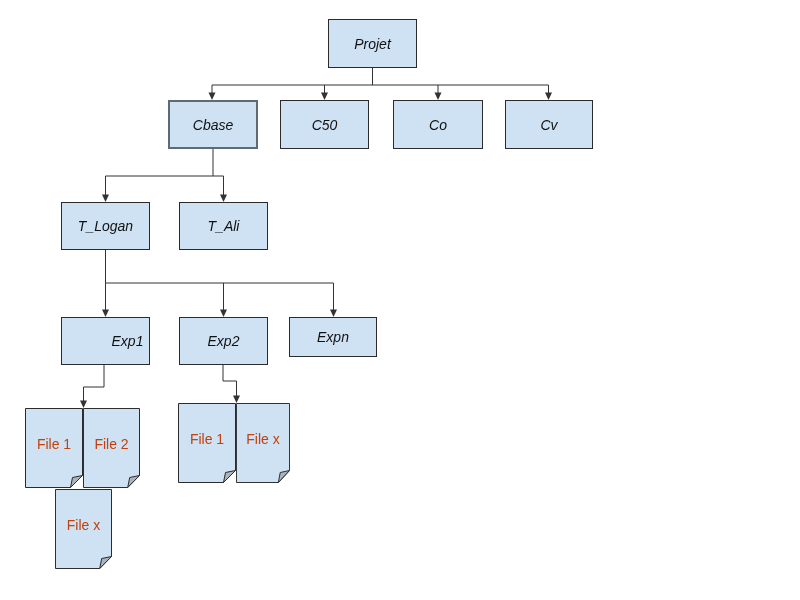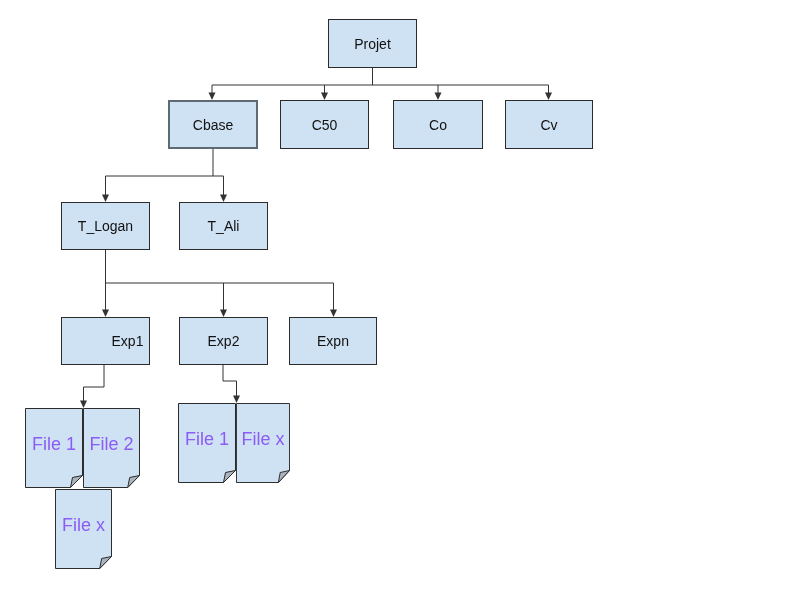--- a/index.html
+++ b/index.html
@@ -7,41 +7,41 @@
     width:800px;height:600px;background:#ffffff;overflow:hidden;
     font-family:"Liberation Sans", sans-serif;
   }
   #canvas{position:relative;width:800px;height:600px;background:#ffffff;}
   #connectors{position:absolute;left:0;top:0;width:800px;height:600px;}
 
   .node{
     position:absolute;box-sizing:border-box;
     background:#cfe2f3;border:1px solid #2b2b2b;
     display:flex;align-items:center;justify-content:center;
-    font-size:14px;color:#111111;
+    font-size:14px;color:#111111;font-style:italic;
   }
   .node.thick{border:2px solid #5f6b74;}
 
   .n-projet {left:328px;top:19px; width:89px;height:49px;}
   .n-cbase  {left:168px;top:100px;width:90px;height:49px;}
   .n-c50    {left:280px;top:100px;width:89px;height:49px;}
   .n-co     {left:393px;top:100px;width:90px;height:49px;}
   .n-cv     {left:505px;top:100px;width:88px;height:49px;align-items:center;}
   .n-tlogan {left:61px; top:202px;width:89px;height:48px;}
   .n-tali   {left:179px;top:202px;width:89px;height:48px;align-items:center;}
   .n-exp1   {left:61px; top:317px;width:89px;height:48px;padding-left:44px;}
   .n-exp2   {left:179px;top:317px;width:89px;height:48px;}
-  .n-expn   {left:289px;top:317px;width:88px;height:48px;}
+  .n-expn   {left:289px;top:317px;width:88px;height:40px;}
 
   .file{position:absolute;}
   .file svg{position:absolute;left:0;top:0;width:100%;height:100%;}
   .file .flabel{
     position:absolute;left:0;top:0;right:0;bottom:8px;
     display:flex;align-items:center;justify-content:center;
-    font-size:18px;color:#8b5cf6;
+    font-size:14px;color:#c2410c;
   }
   .f-g1f1{left:25px; top:408px;width:58px;height:80px;}
   .f-g1f2{left:83px; top:408px;width:57px;height:80px;}
   .f-g1fx{left:55px; top:489px;width:57px;height:80px;}
   .f-g2f1{left:178px;top:403px;width:58px;height:80px;}
   .f-g2fx{left:236px;top:403px;width:54px;height:80px;}
 </style>
 </head>
 <body>
 

